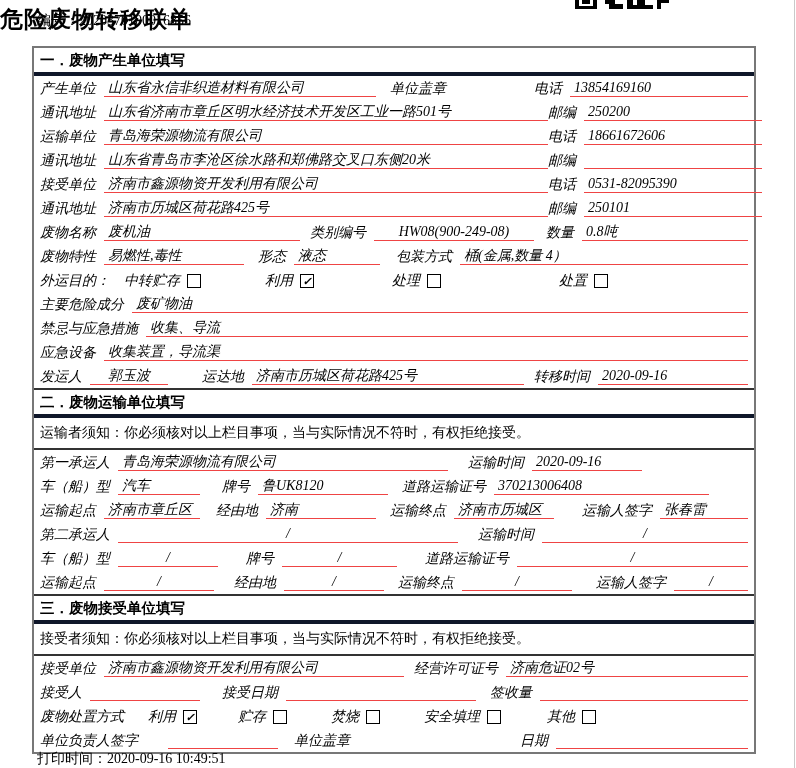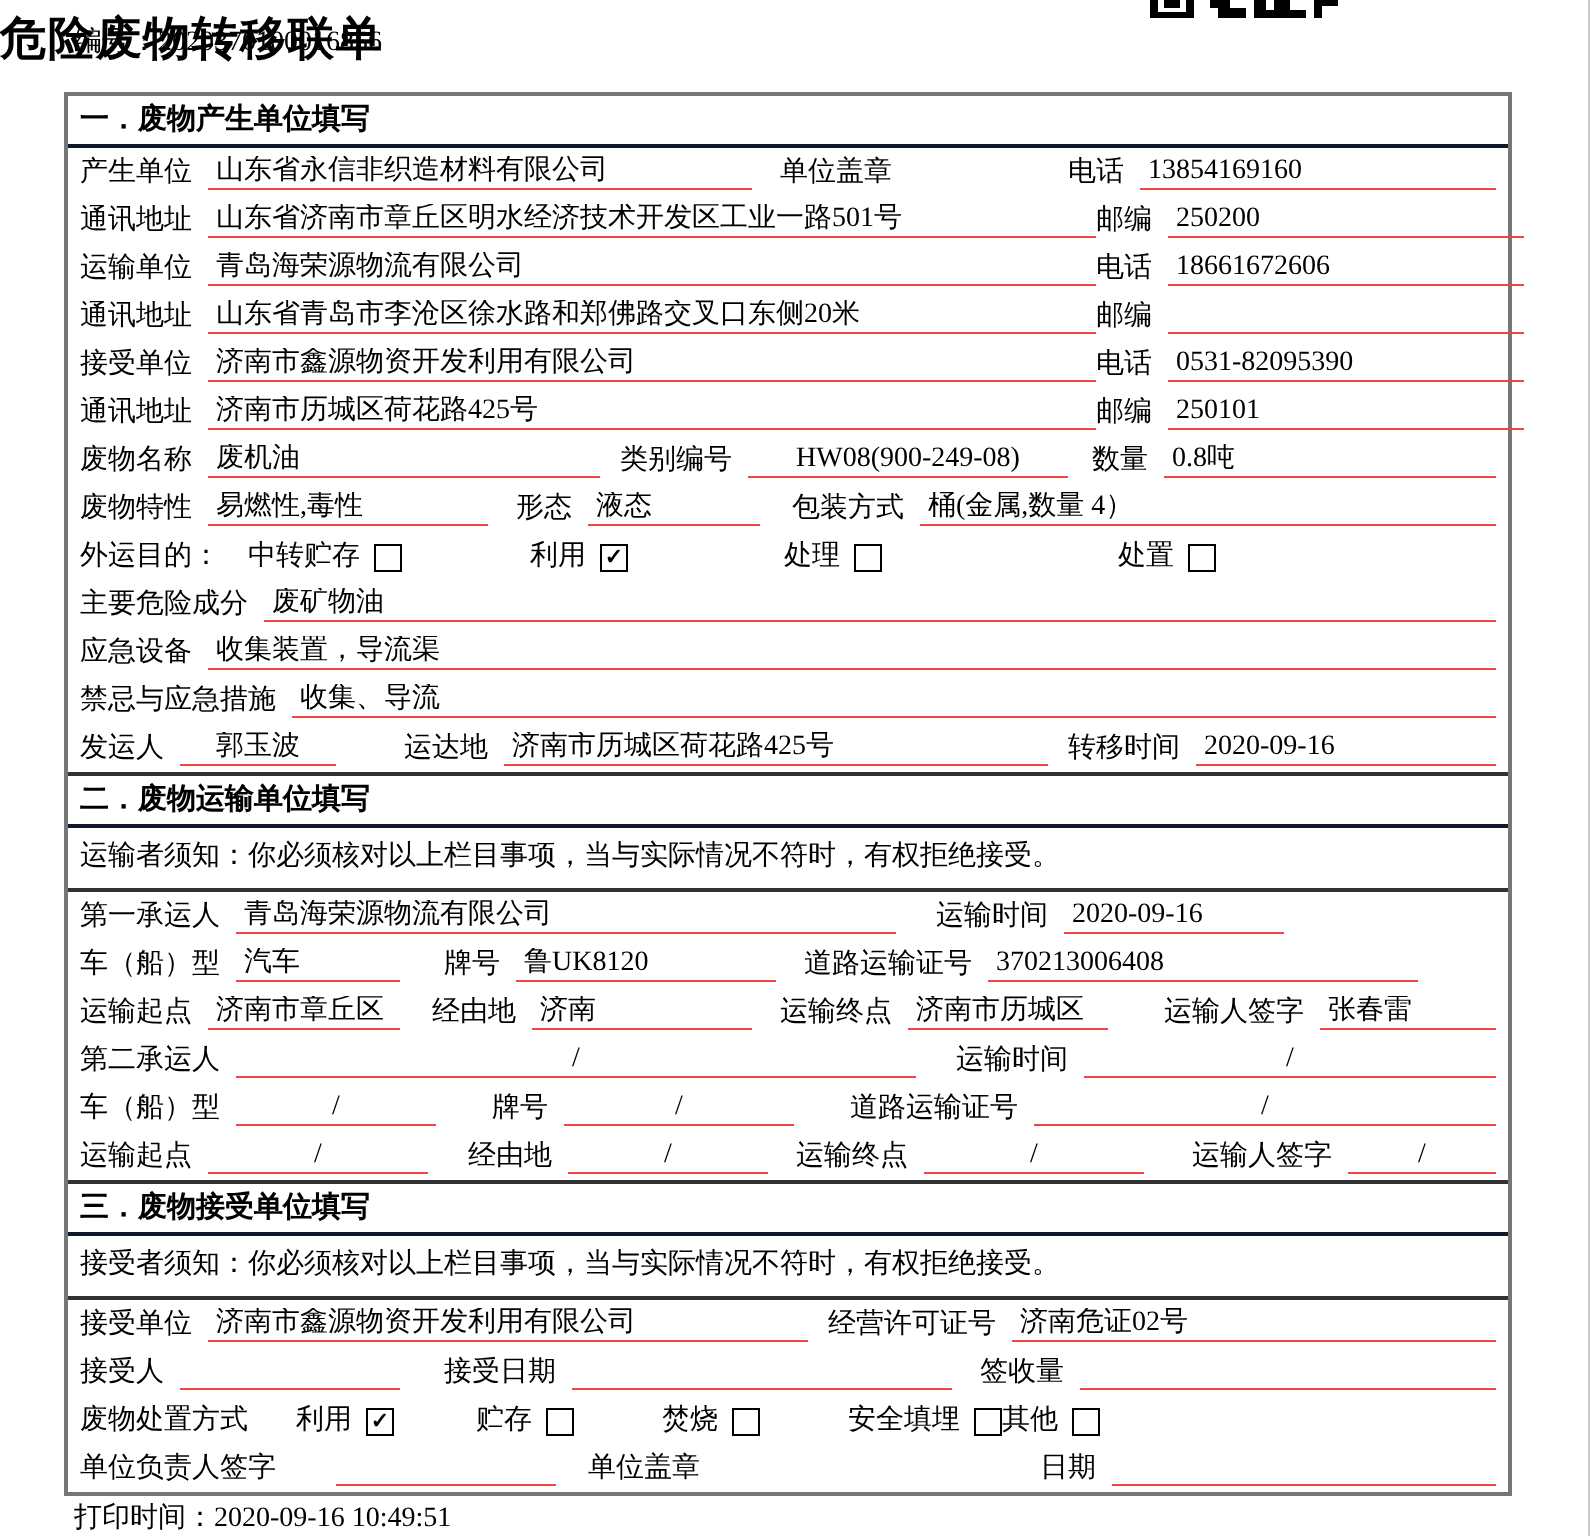--- a/index.html
+++ b/index.html
@@ -8,26 +8,26 @@
     font-family:"Liberation Serif","DejaVu Serif",serif;color:#000;
   }
   body::after{content:"";position:absolute;top:0;right:1px;width:1px;height:768px;background:#c9c9c9;}
   .serial{position:absolute;top:12px;left:37px;font-size:14px;text-align:center;}
   .doc-title{position:absolute;top:4px;left:0;right:40px;font-size:23px;font-weight:bold;letter-spacing:1px;}
   .qr{position:absolute;top:0;left:575px;}
   .form{
     position:absolute;top:46px;left:32px;width:724px;box-sizing:border-box;
     border:2px solid #777;background:#fff;
   }
-  .sec-h{height:24px;line-height:24px;font-weight:bold;font-size:14.5px;padding:0 6px;border-bottom:2px solid #0f172a;}
+  .sec-h{height:24px;line-height:24px;font-weight:bold;font-size:14.5px;padding:0 6px;border-bottom:4px solid #0f172a;}
   .sec-h.mid{border-top:2px solid #333;}
   .notice{height:30px;line-height:30px;font-size:14px;padding:0 6px;border-bottom:2px solid #333;}
   .row{
     display:flex;align-items:flex-end;height:24px;box-sizing:border-box;
-    padding:12px 6px 3px 6px;font-size:14px;line-height:16px;white-space:nowrap;
+    padding:12px 6px 3px 6px;font-size:14px;line-height:16px;white-space:nowrap;font-style:italic;
   }
   .lb{flex:0 0 auto;}
   .uv{flex:0 0 auto;border-bottom:1px solid #ef4444;padding:0 4px;box-sizing:border-box;overflow:hidden;}
   .c{text-align:center;}
   .fill{flex:1 1 auto;}
   .sp{flex:1 1 auto;}
   .opt{display:flex;align-items:center;flex:0 0 auto;}
   .cb{
     display:inline-block;width:12px;height:12px;border:1px solid #000;margin-left:7px;
     font-size:11px;line-height:12px;text-align:center;box-sizing:content-box;
@@ -146,27 +146,27 @@
       <span class="cb"></span>
     </span>
   </div>
 
   <div class="row">
     <span class="lb">主要危险成分</span>
     <span class="uv fill" style="margin-left:8px">废矿物油</span>
   </div>
 
   <div class="row">
+    <span class="lb">禁忌与应急措施</span>
+    <span class="uv fill" style="margin-left:8px">收集、导流</span>
+  </div>
+
+  <div class="row">
     <span class="lb">应急设备</span>
     <span class="uv fill" style="margin-left:8px">收集装置，导流渠</span>
-  </div>
-
-  <div class="row">
-    <span class="lb">禁忌与应急措施</span>
-    <span class="uv fill" style="margin-left:8px">收集、导流</span>
   </div>
 
   <div class="row">
     <span class="lb">发运人</span>
     <span class="uv c" style="width:78px;margin-left:8px">郭玉波</span>
     <span class="lb" style="margin-left:34px">运达地</span>
     <span class="uv" style="width:272px;margin-left:8px">济南市历城区荷花路425号</span>
     <span class="lb" style="margin-left:10px">转移时间</span>
     <span class="uv" style="width:150px;margin-left:8px">2020-09-16</span>
   </div>
@@ -258,21 +258,21 @@
       <span class="cb"></span>
     </span>
     <span class="opt" style="margin-left:44px">
       <span>焚烧</span>
       <span class="cb"></span>
     </span>
     <span class="opt" style="margin-left:44px">
       <span>安全填埋</span>
       <span class="cb"></span>
     </span>
-    <span class="opt" style="">
+    <span class="opt" style="margin-left:46px">
       <span>其他</span>
       <span class="cb"></span>
     </span>
   </div>
 
   <div class="row">
     <span class="lb">单位负责人签字</span>
     <span class="uv" style="width:110px;margin-left:30px"></span>
     <span class="lb" style="margin-left:16px">单位盖章</span>
     <span class="lb" style="margin-left:170px">日期</span>

